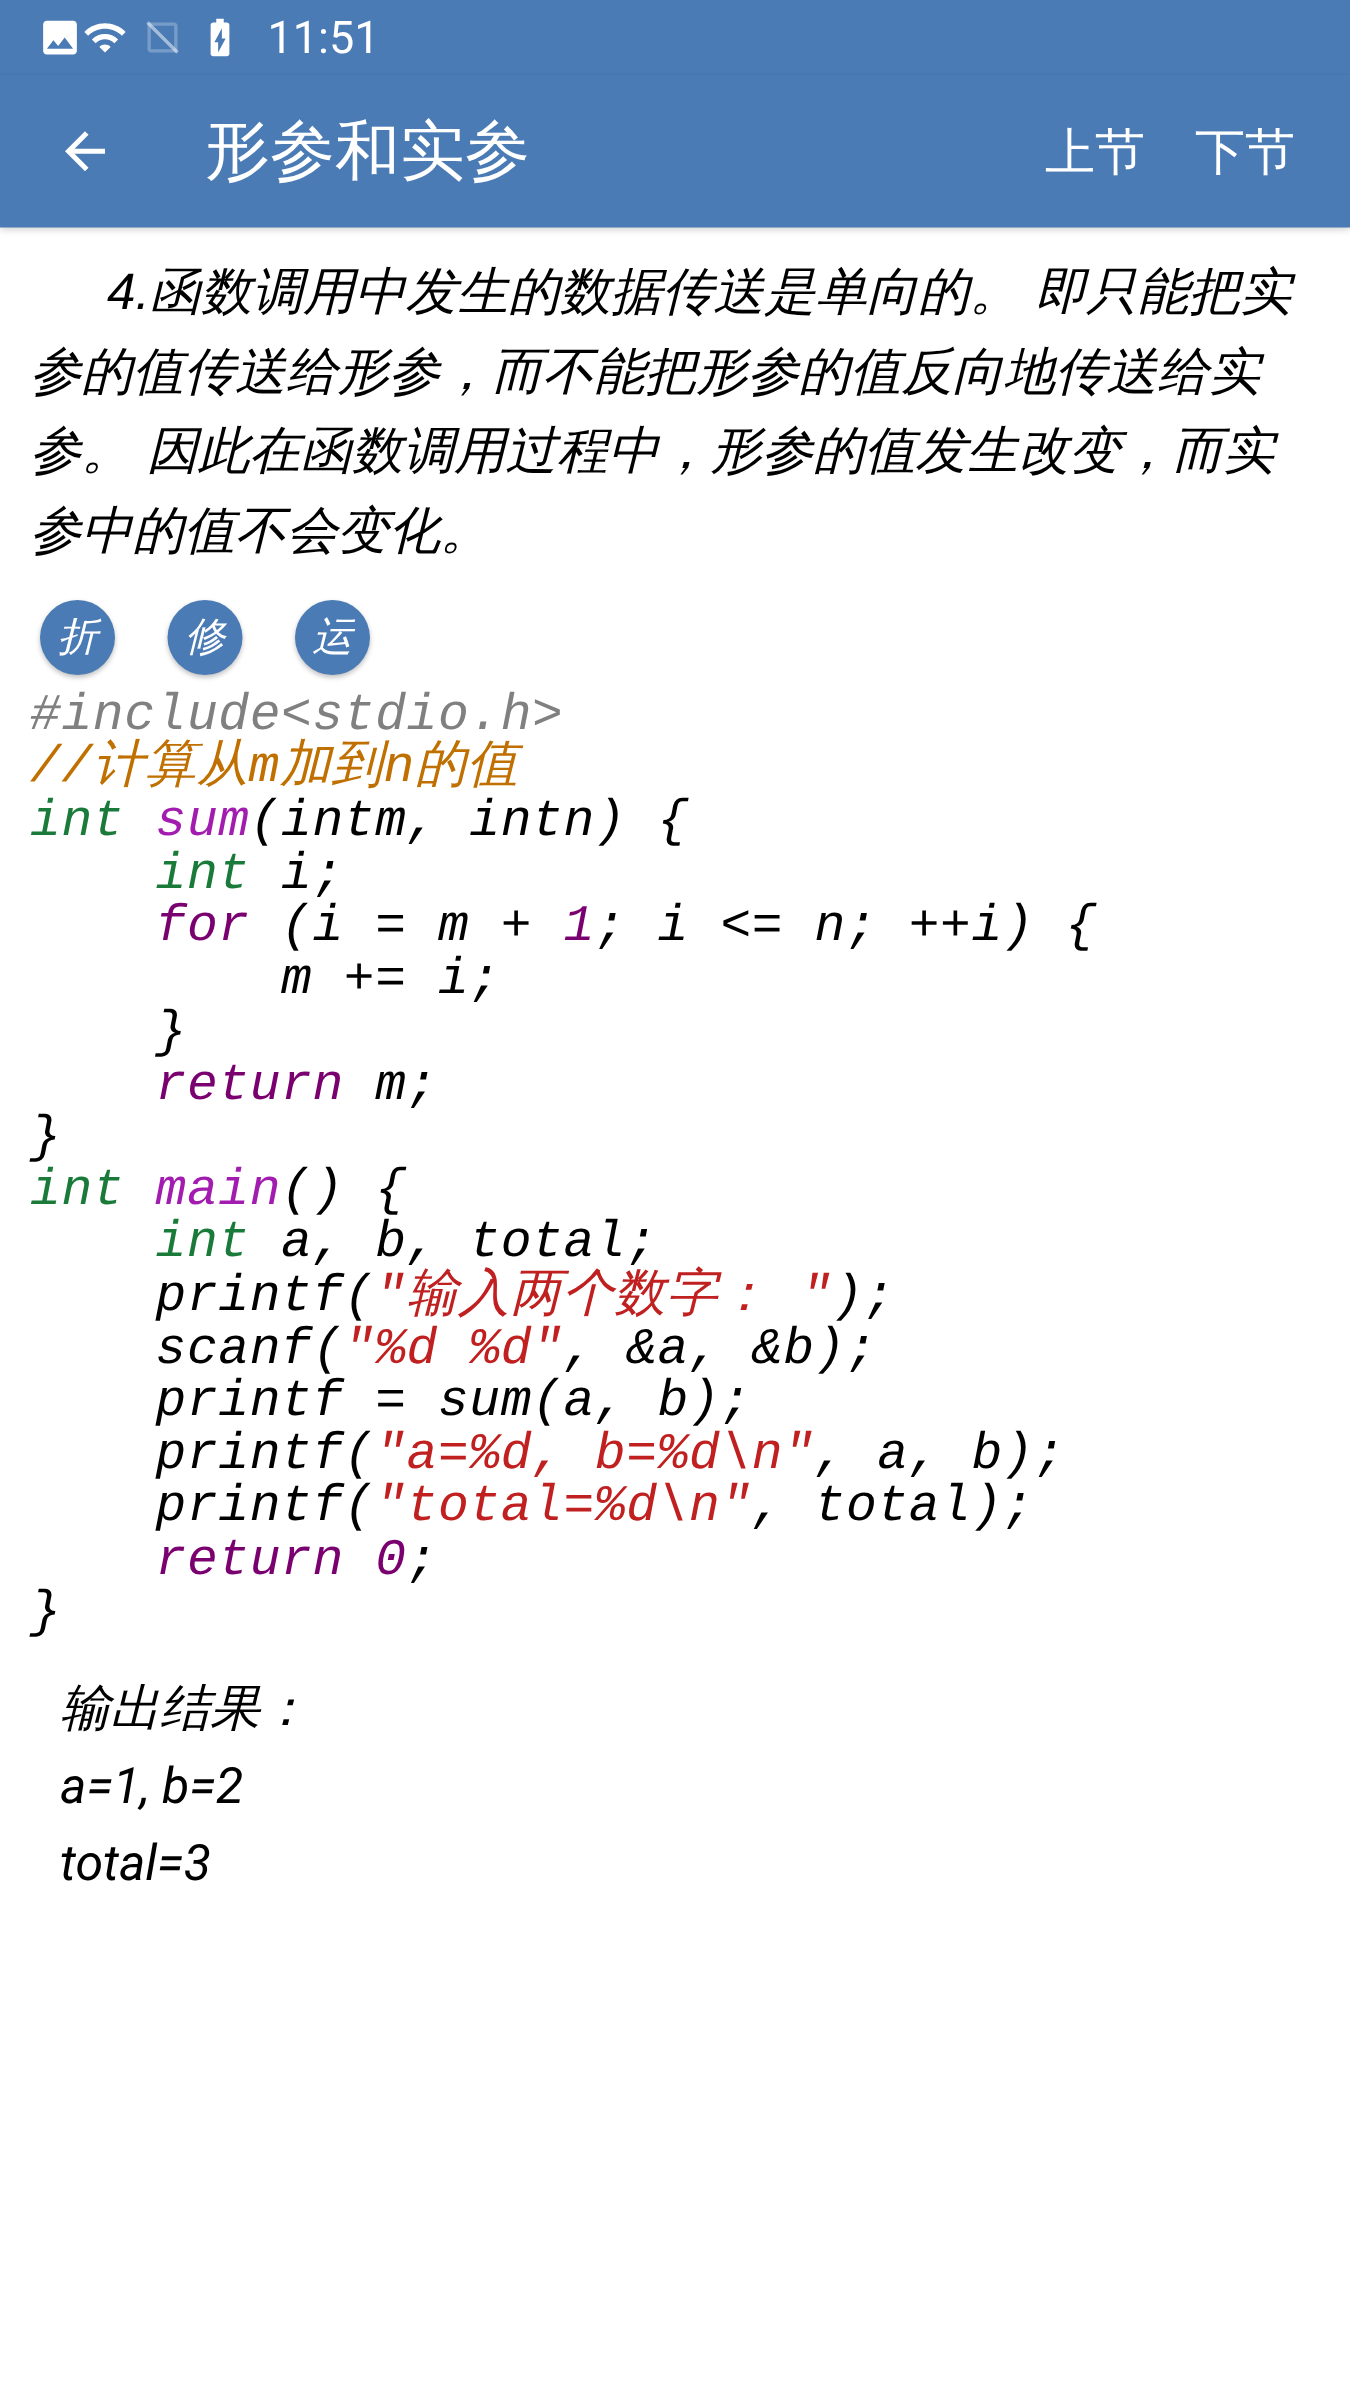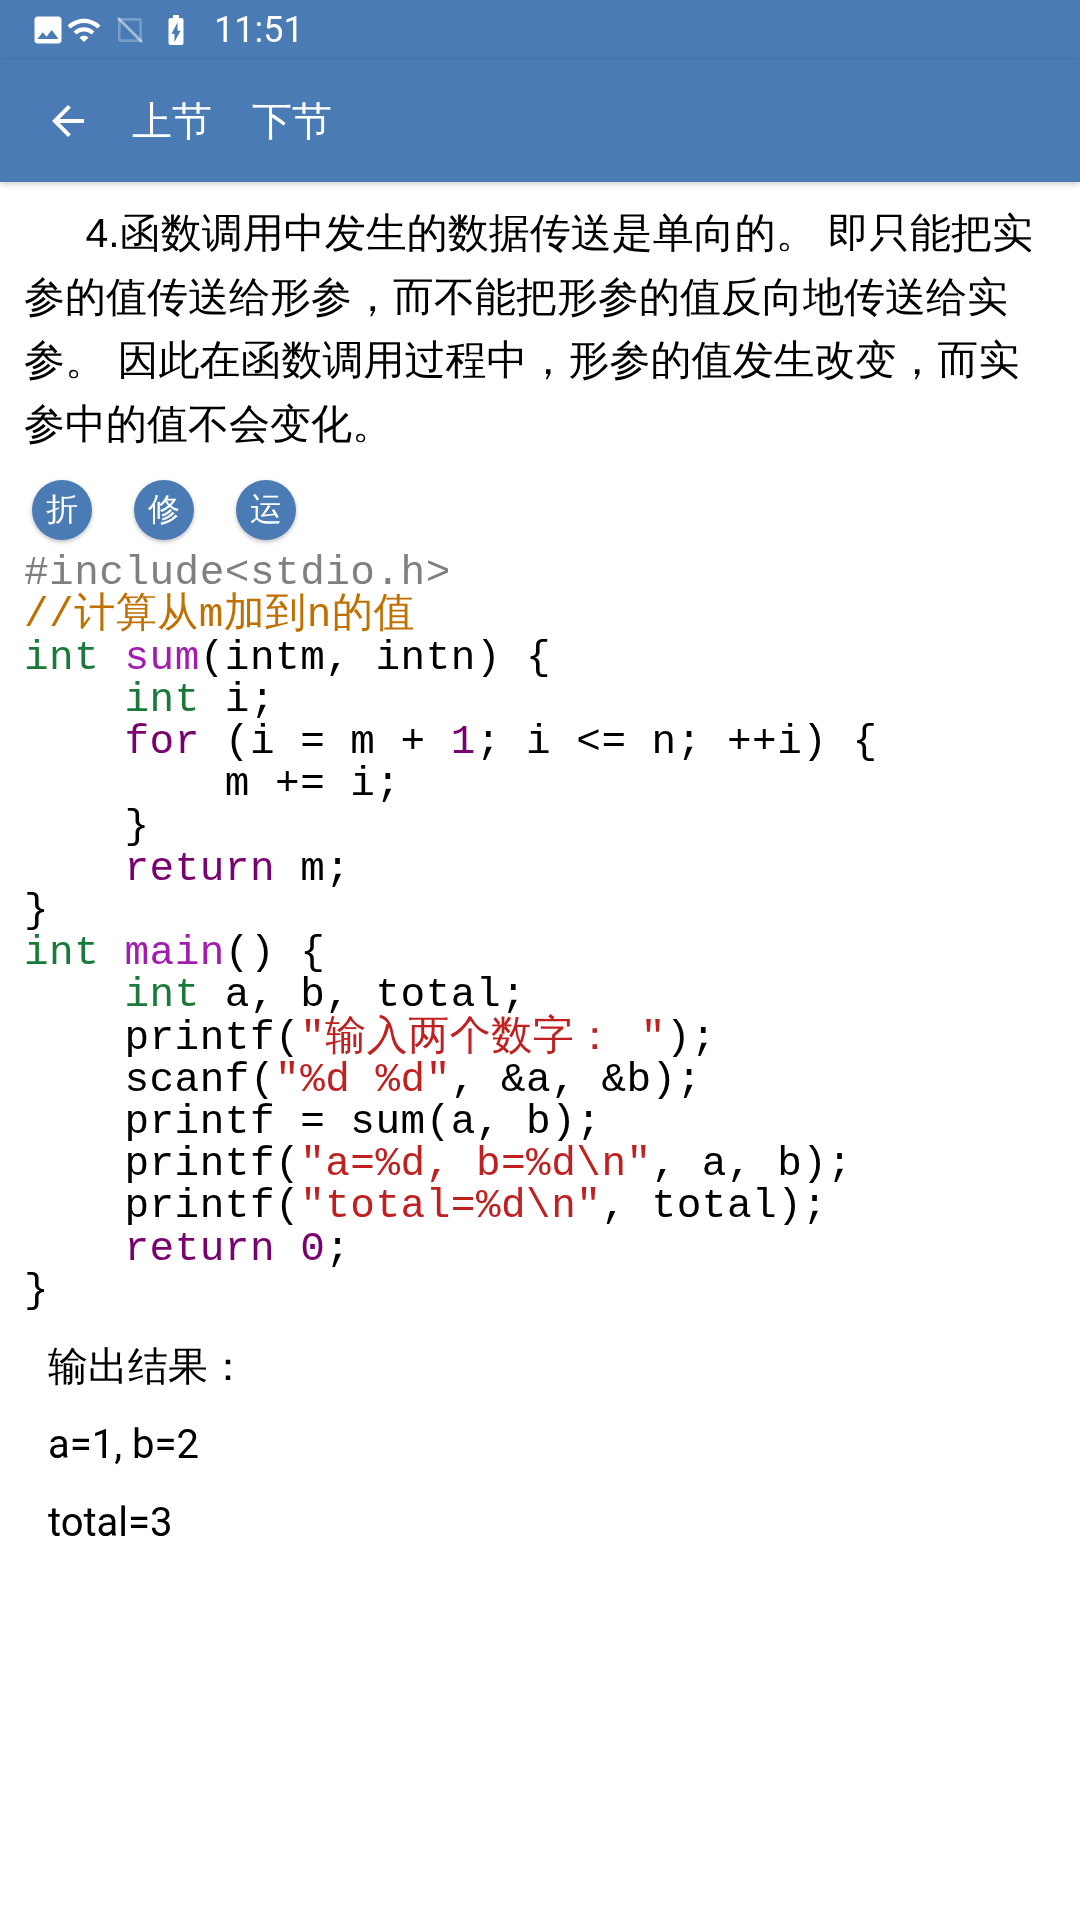--- a/index.html
+++ b/index.html
@@ -67,20 +67,21 @@
       margin-left: 72px;
       flex: 1;
     }
     .nav-link {
       font-size: 40px;
       margin-left: 40px;
       cursor: pointer;
     }
     .content {
       padding: 20px 24px;
+      font-style: italic;
     }
     .paragraph {
       font-size: 41px;
       line-height: 1.55;
       color: #000;
       text-indent: 1.5em;
       font-family: sans-serif;
     }
     .button-row {
       display: flex;
@@ -116,21 +117,20 @@
     .tok-num { color: #7a0070; }
     .tok-str { color: #c02020; }
     .output-section {
       font-size: 40px;
       line-height: 1.55;
       color: #000;
       margin-top: 24px;
       margin-left: 24px;
     }
     .output-line {
-      margin-top: 16px;
     }
   </style>
 </head>
 <body>
 
 <div class="status-bar">
   <div class="status-left">
     <svg class="icon-svg" viewBox="0 0 24 24">
         <path d="M21 19V5c0-1.1-.9-2-2-2H5c-1.1 0-2 .9-2 2v14c0 1.1.9 2 2 2h14c1.1 0 2-.9 2-2zM8.5 13.5l2.5 3.01L14.5 12l4.5 6H5l3.5-4.5z"></path>
       </svg>
@@ -147,20 +147,21 @@
         <path d="M15.67 4H14V2h-4v2H8.33C7.6 4 7 4.6 7 5.33v15.33C7 21.4 7.6 22 8.33 22h7.33c.74 0 1.34-.6 1.34-1.33V5.33C17 4.6 16.4 4 15.67 4zM11 20v-5.5H9L13 7v5.5h2L11 20z"></path>
       </svg>
     <span class="status-time">11:51</span>
   </div>
 </div>
 
 <div class="app-bar">
   <svg class="back-arrow" viewBox="0 0 24 24">
       <path d="M20 11H7.83l5.59-5.59L12 4l-8 8 8 8 1.41-1.41L7.83 13H20v-2z"></path>
     </svg>
+  <div class="app-title">形参和实参</div>
   <div class="nav-link">上节</div>
   <div class="nav-link">下节</div>
 </div>
 
 <div class="content">
   <div class="paragraph">4.函数调用中发生的数据传送是单向的。 即只能把实参的值传送给形参，而不能把形参的值反向地传送给实参。 因此在函数调用过程中，形参的值发生改变，而实参中的值不会变化。</div>
 
   <div class="button-row">
     <div class="circle-btn">折</div>
     <div class="circle-btn">修</div>

